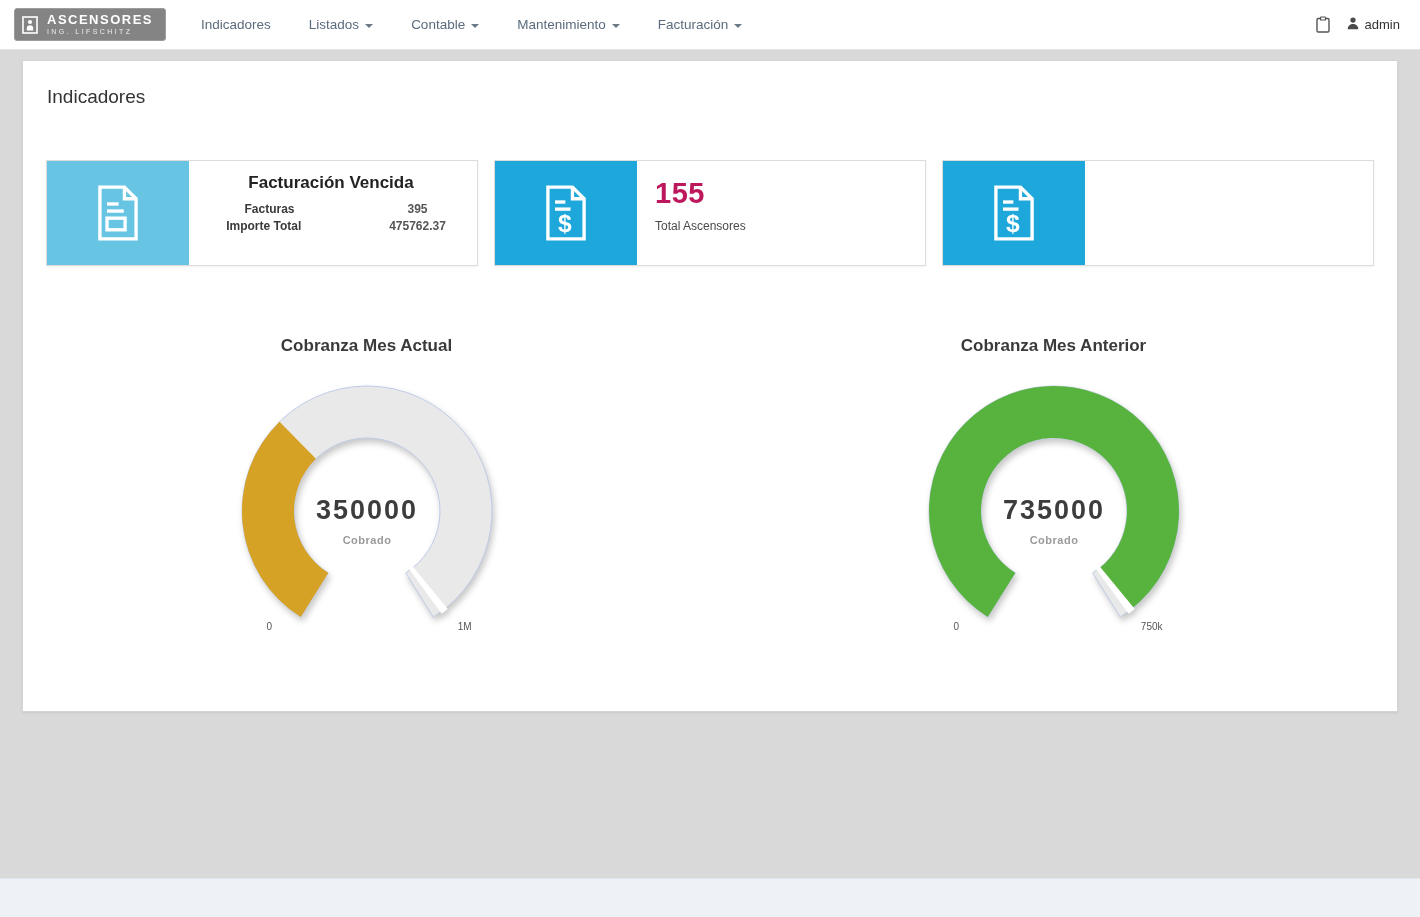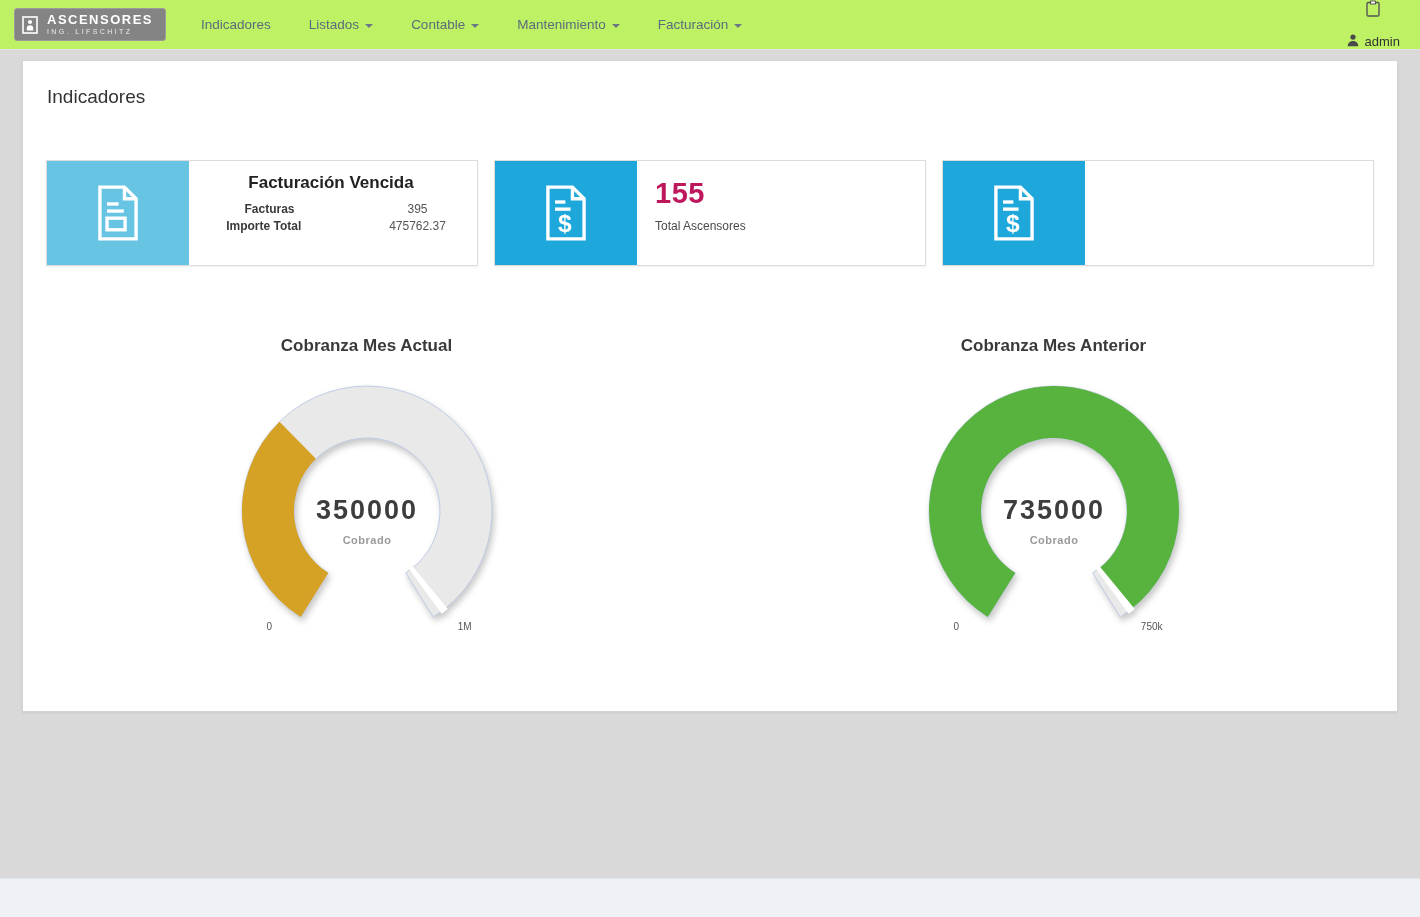--- a/index.html
+++ b/index.html
@@ -5,41 +5,41 @@
   * { box-sizing: border-box; }
   html,body { margin:0; padding:0; }
   body {
     width:1420px; height:917px; overflow:hidden;
     background:#d9d9d9;
     font-family:"Liberation Sans", sans-serif;
     position:relative;
   }
   
   .navbar {
-    height:50px; background:#bef264; border-bottom:1px solid #e3e3e3;
+    height:50px; background:#ffffff; border-bottom:1px solid #e3e3e3;
     display:flex; align-items:center; padding:0 14px;
   }
   .brand {
     background:#848484; border:1px solid #9c9c9c; border-radius:3px;
     color:#fff; padding:4px 12px 4px 32px; position:relative; margin-right:16px;
     cursor:pointer; min-width:116px;
   }
   .brand-icon { position:absolute; left:7px; top:7px; }
   .brand-line1 { font-weight:bold; font-size:13px; letter-spacing:1.5px; line-height:14px; }
   .brand-line2 { font-size:7px; letter-spacing:2.4px; color:#ededed; line-height:9px; }
   .nav-items { display:flex; align-items:center; height:50px; }
   .nav-item {
     color:#5b6b7c; font-size:13.5px; padding:0 19px; height:50px;
     display:flex; align-items:center; gap:6px; cursor:pointer; white-space:nowrap;
   }
   .caret {
     width:0; height:0; border-left:4px solid transparent; border-right:4px solid transparent;
     border-top:4px solid #6b7886; margin-top:2px;
   }
-  .nav-right { margin-left:auto; display:flex; align-items:center; gap:16px; padding-right:6px;flex-direction:column; }
+  .nav-right { margin-left:auto; display:flex; align-items:center; gap:16px; padding-right:6px; }
   .nav-user { display:flex; align-items:center; gap:5px; cursor:pointer; font-size:13px; color:#333; }
   .nav-icon-btn { cursor:pointer; display:flex; align-items:center; }
 
   
   .main { padding:10px 22px 0 22px; }
   .panel {
     background:#ffffff; border:1px solid #d4d4d4; height:652px;
     box-shadow:0 1px 2px rgba(0,0,0,0.07);
   }
   .panel-title { font-size:19px; color:#333; padding:25px 0 0 24px; }
@@ -49,21 +49,21 @@
   .stat-card {
     flex:1; display:flex; background:#fff; border:1px solid #dcdcdc;
     height:106px; box-shadow:0 1px 2px rgba(0,0,0,0.06);
   }
   .icon-box { width:142px; flex-shrink:0; display:flex; align-items:center; justify-content:center; }
   .card1-content { flex:1; padding:8px 14px 0 10px; }
   .card1-title { text-align:center; font-size:17px; font-weight:bold; color:#222; margin-top:4px; }
   .stat-rows { margin-top:9px; padding-left:10px; }
   .stat-row { display:flex; font-size:12px; margin-top:3px;justify-content:center; }
   .stat-row .lbl { width:163px; font-weight:bold; color:#3a3a3a; }
-  .stat-row .val { color:#555; }
+  .stat-row .val { color:#555;font-weight:bold; }
   .card-simple-content { flex:1; padding:16px 0 0 18px; }
   .big-value { font-size:29px; font-weight:bold; color:#be185d; letter-spacing:0.5px; }
   .small-label { font-size:12px; color:#4a4a4a; margin-top:9px; }
 
   
   .gauges-row { display:flex; margin-top:70px; }
   .gauge-col { flex:1; display:flex; flex-direction:column; align-items:center; }
   .gauge-title { font-size:17px; font-weight:700; color:#3a3a3a; margin-bottom:14px; }
   .gauge text { font-family:"Liberation Sans", sans-serif; }
 

